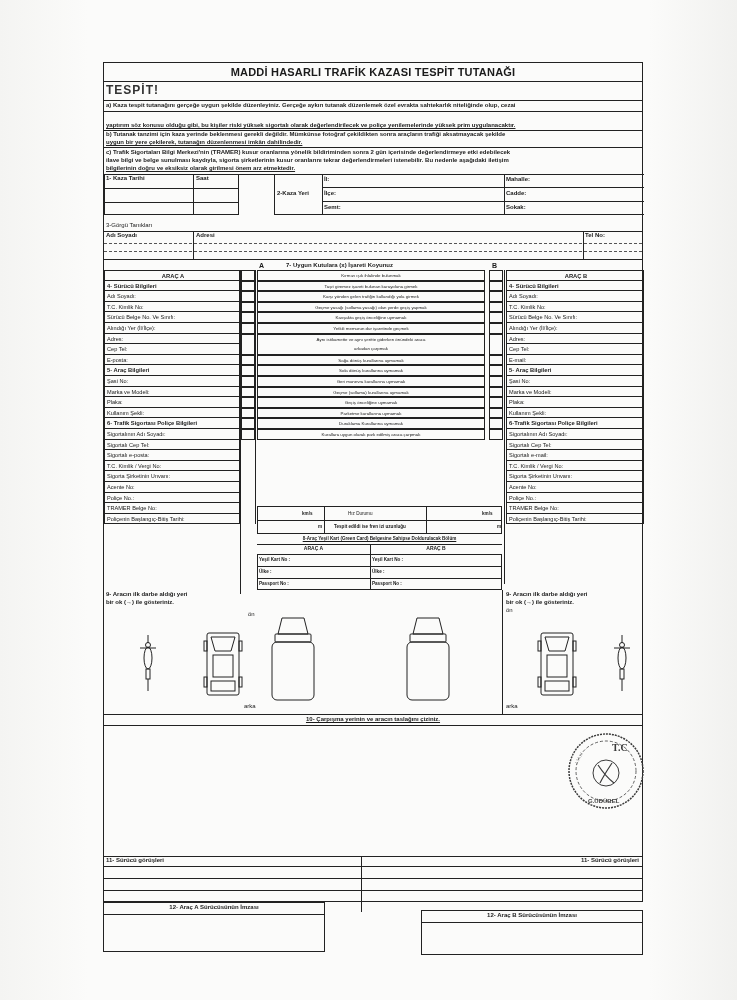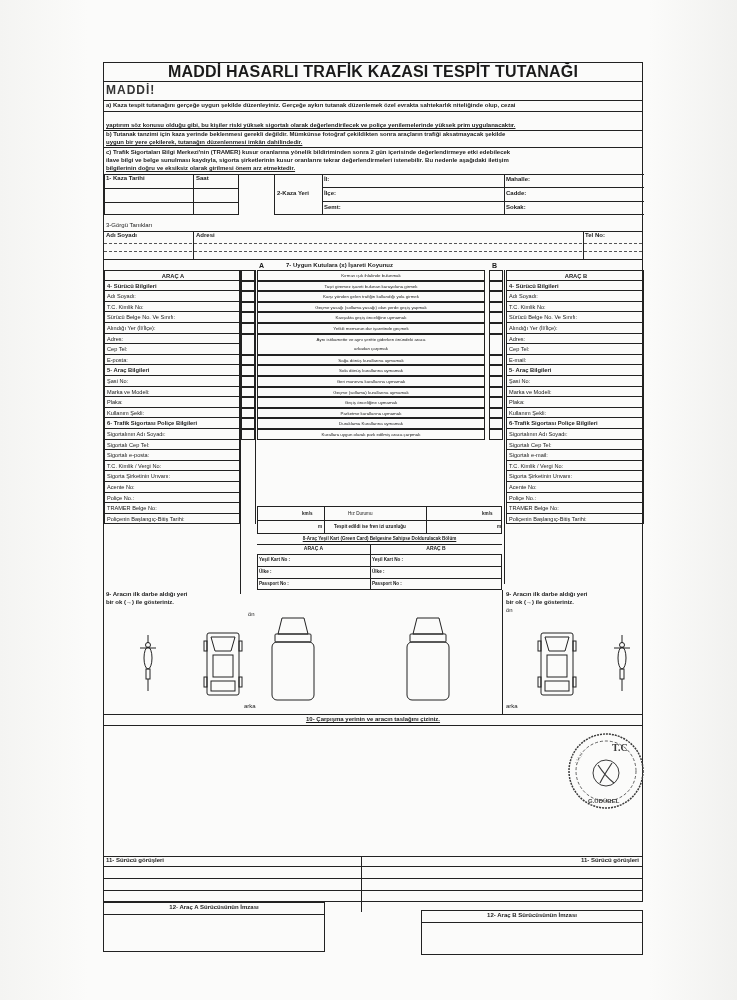--- a/index.html
+++ b/index.html
@@ -1,41 +1,41 @@
 <!DOCTYPE html>
 <html><head>
 <meta charset="utf-8">
 <style>
   html, body { margin:0; padding:0; }
   body { width:737px; height:1000px; background:#f7f7f5; position:relative; overflow:hidden; font-family:"Liberation Sans", sans-serif; color:#1a1a1a; }
   .page { position:absolute; left:0; top:0; width:737px; height:1000px; background:linear-gradient(90deg,#f4f4f2 0,#fbfbfa 12%,#fbfbfa 88%,#f1f1ef 100%); }
   .form { position:absolute; left:103px; top:62px; width:540px; border:1.5px solid #222; box-sizing:border-box; }
   .abs { position:absolute; }
   .t { font-size:6px; font-weight:bold; white-space:nowrap; line-height:9px; }
-  .title { position:absolute; left:0; top:0; width:100%; height:18px; border-bottom:1.5px solid #222; text-align:center; font-size:16px; font-weight:bold; line-height:18px; letter-spacing:0.2px; }
+  .title { position:absolute; left:0; top:0; width:100%; height:18px; border-bottom:1.5px solid #222; text-align:center; font-size:11px; font-weight:bold; line-height:18px; letter-spacing:0.2px; }
   .dikkat { position:absolute; left:2px; top:20px; font-size:12px; font-weight:bold; letter-spacing:1px; color:#333; }
   .note { position:absolute; left:0; width:100%; font-size:6px; font-weight:bold; line-height:8.3px; padding-left:2px; box-sizing:border-box; white-space:nowrap; overflow:hidden; color:#222; }
   .hline { position:absolute; height:0; border-top:1px solid #222; }
   .vline { position:absolute; width:0; border-left:1px solid #222; }
   .dash { position:absolute; height:0; border-top:1px dashed #555; }
   .cell { position:absolute; font-size:5.8px; font-weight:bold; line-height:10px; padding-left:2px; white-space:nowrap; box-sizing:border-box; border-bottom:1px solid #222; overflow:hidden; }
   .rule { position:absolute; font-size:4.4px; line-height:10px; text-align:center; border:1px solid #222; box-sizing:border-box; white-space:nowrap; overflow:hidden; background:transparent; }
   .box { position:absolute; border:1px solid #222; box-sizing:border-box; }
   .ctr { text-align:center; }
   svg { position:absolute; overflow:visible; }
   .input-line { cursor:text; }
 </style>
 </head>
 <body>
 
 <div class="page">
 <div class="form" id="form" style="height:840px;">
 
   <div class="title">MADDİ HASARLI TRAFİK KAZASI TESPİT TUTANAĞI</div>
-  <div class="dikkat">MADDİ!</div>
+  <div class="dikkat">TESPİT!</div>
   <div class="hline" style="left:0;top:37px;width:100%"></div>
 
   <div class="note" style="top:38px">a) Kaza tespit tutanağını gerçeğe uygun şekilde düzenleyiniz. Gerçeğe aykırı tutanak düzenlemek özel evrakta sahtekarlık niteliğinde olup, cezai</div>
   <div class="hline" style="left:0;top:48px;width:100%"></div>
   <div class="note" style="top:58px;text-decoration:underline">yaptırım söz konusu olduğu gibi, bu kişiler riski yüksek sigortalı olarak değerlendirilecek ve poliçe yenilemelerinde yüksek prim uygulanacaktır.</div>
   <div class="hline" style="left:0;top:67px;width:100%"></div>
   <div class="note" style="top:67px">b) Tutanak tanzimi için kaza yerinde beklenmesi gerekli değildir. Mümkünse fotoğraf çekildikten sonra araçların trafiği aksatmayacak şekilde</div>
   <div class="note" style="top:75px;text-decoration:underline">uygun bir yere çekilerek, tutanağın düzenlenmesi imkân dahilindedir.</div>
   <div class="hline" style="left:0;top:84px;width:100%"></div>
   <div class="note" style="top:85px">c) Trafik Sigortaları Bilgi Merkezi'nin (TRAMER) kusur oranlarına yönelik bildiriminden sonra 2 gün içerisinde değerlendirmeye etki edebilecek</div>

